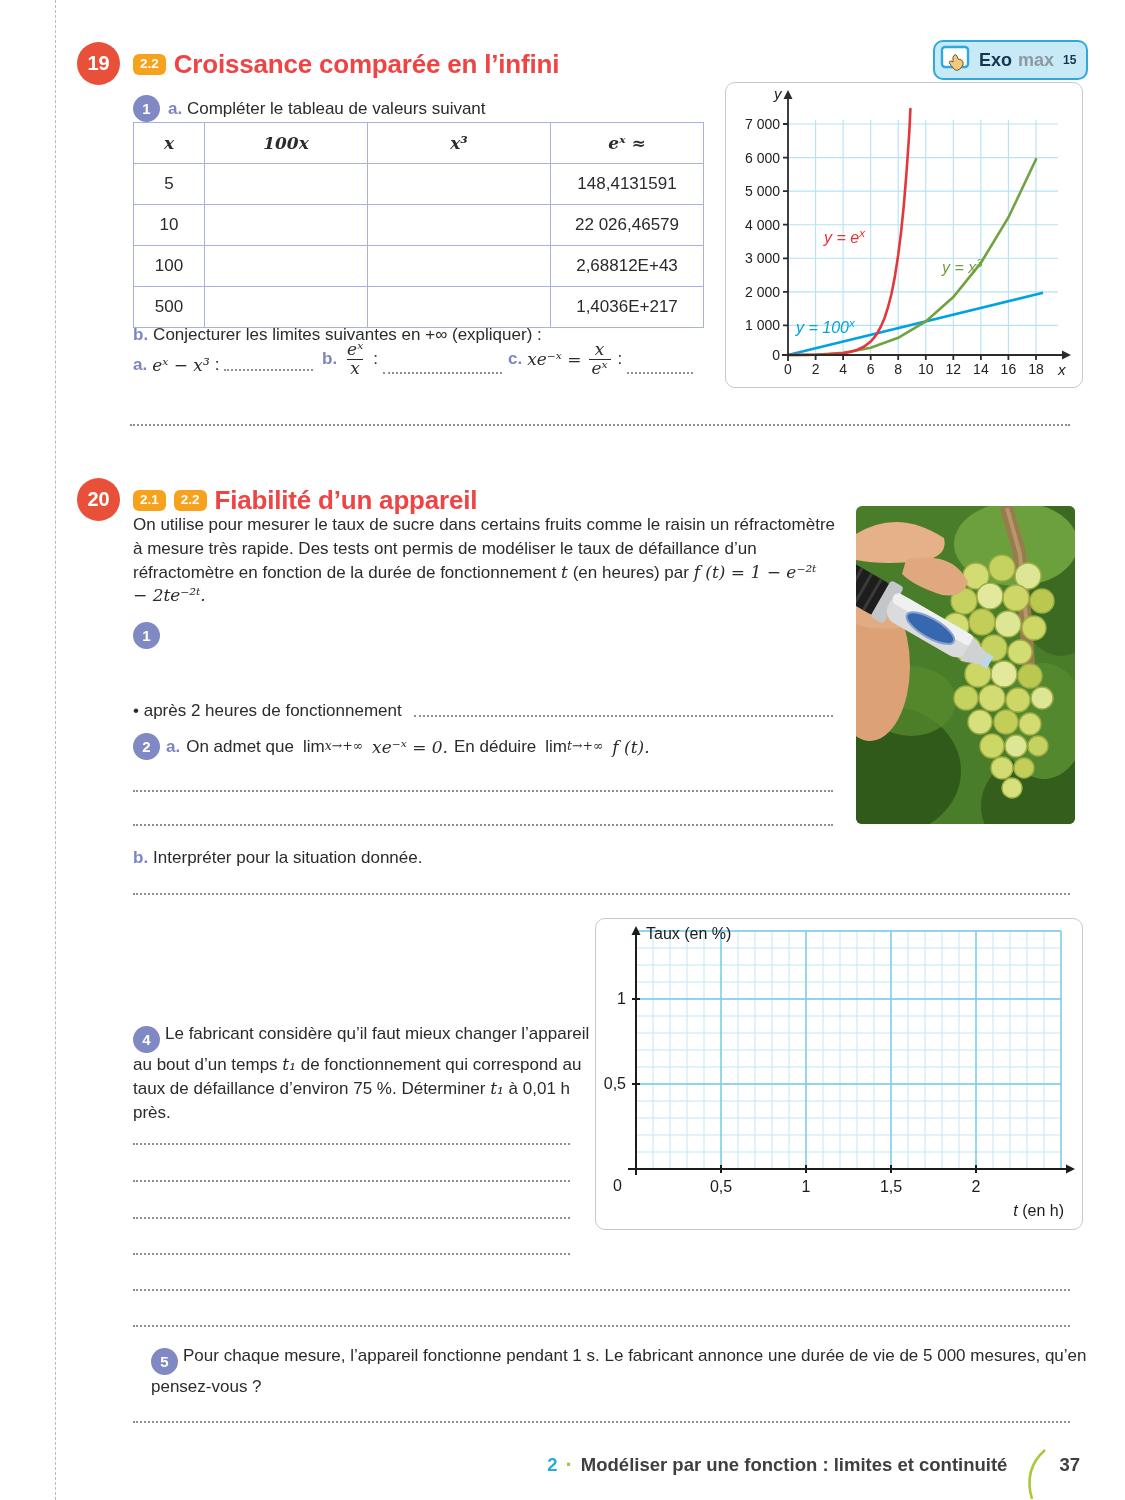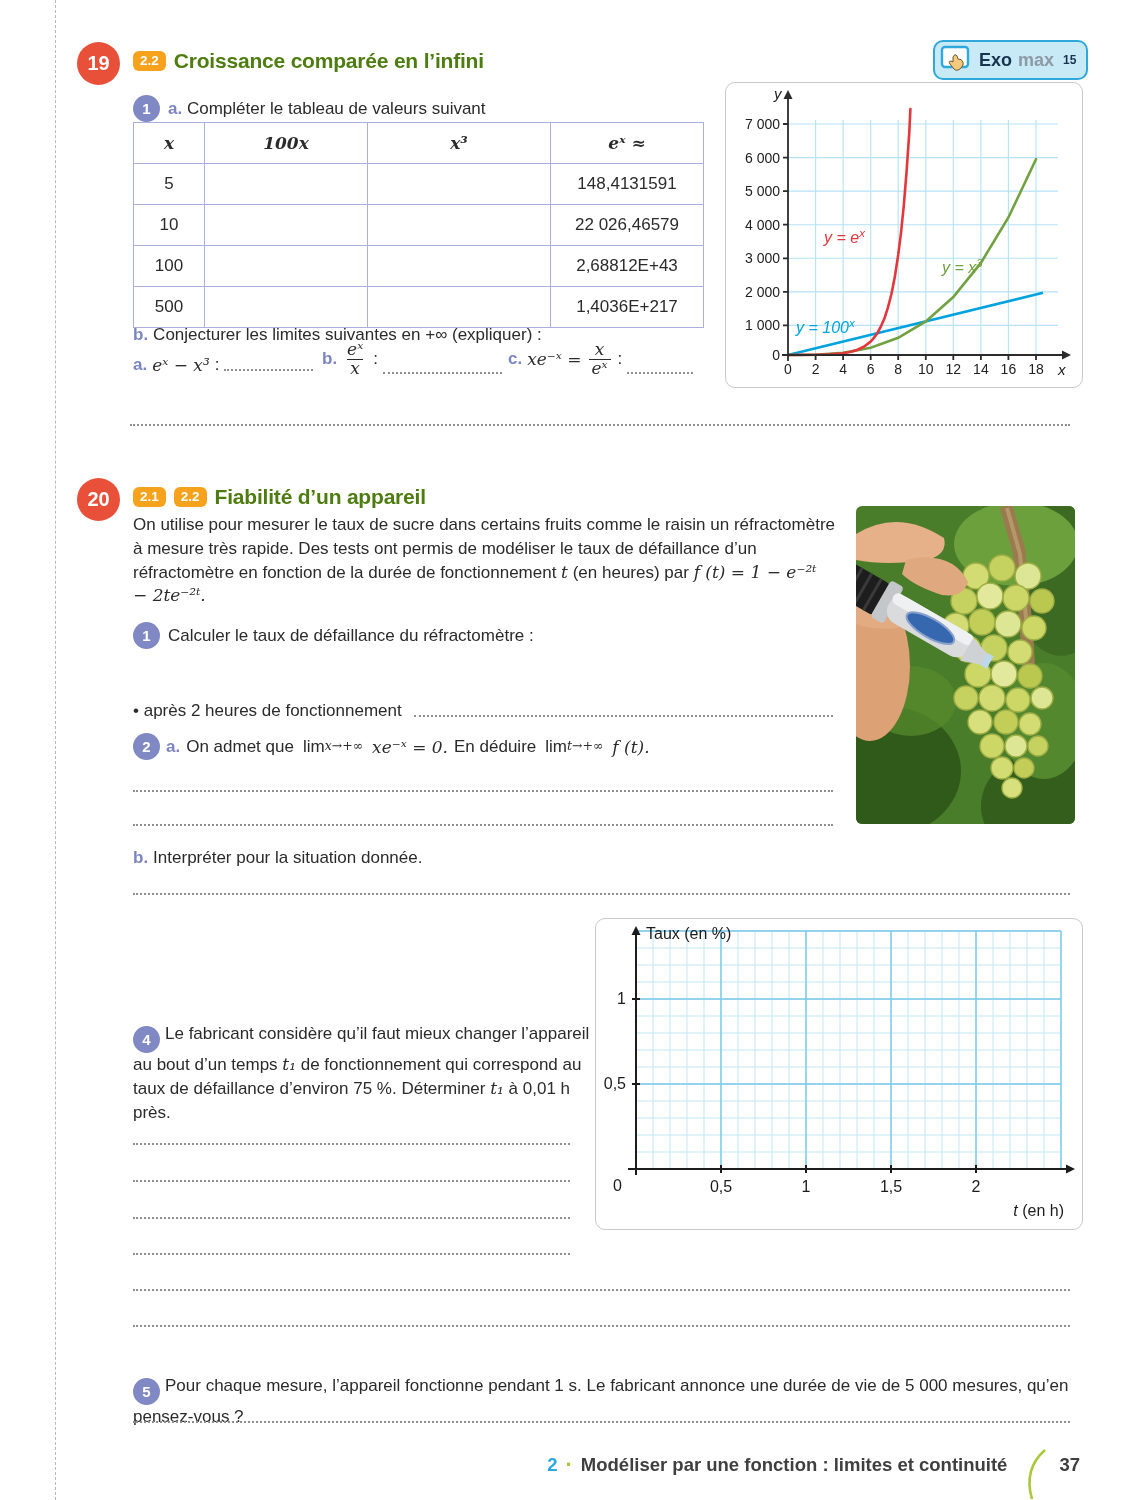--- a/index.html
+++ b/index.html
@@ -6,21 +6,21 @@
   .page{position:relative;width:1125px;height:1500px;background:#ffffff;
         font-family:"Liberation Sans","DejaVu Sans",sans-serif;color:#2b2b2b;
         font-size:17px;overflow:hidden;margin:0 auto;}
   .cutline{position:absolute;left:55px;top:0;height:1500px;border-left:1.5px dashed #b9b9b9;}
 
   
   .exbadge{position:absolute;width:43px;height:43px;border-radius:50%;background:#e8503a;
            color:#fff;font-weight:bold;font-size:20px;display:flex;align-items:center;justify-content:center;}
   .tag{display:inline-flex;align-items:center;background:#f6a21c;color:#fff;font-weight:bold;
        font-size:13.5px;padding:2px 7px;border-radius:6px;line-height:1.25;}
-  .extitle{font-size:21px;font-weight:bold;color:#4d7c0f;letter-spacing:-.2px;}
+  .extitle{font-size:26px;font-weight:bold;color:#ef4444;letter-spacing:-.2px;}
   .hrow{position:absolute;display:flex;align-items:center;gap:8px;justify-content:flex-end;}
   .step{width:27px;height:27px;border-radius:50%;background:#8089c4;color:#fff;font-weight:bold;
         font-size:15px;display:inline-flex;align-items:center;justify-content:center;flex:none;}
   .ltr{color:#7c85c1;font-weight:bold;}
   .math{font-family:"DejaVu Serif","Liberation Serif",serif;font-style:italic;}
   .dotline{position:absolute;height:0;border-bottom:2.2px dotted #8f8f8f;}
   .fill{border-bottom:2.2px dotted #8f8f8f;height:0;align-self:flex-end;margin-bottom:4px;}
   .flow{position:absolute;line-height:1.4;}
 
   
@@ -281,21 +281,20 @@
         <rect x="28" y="99" width="92" height="12" rx="6" fill="#eef0f1"></rect>
         <ellipse cx="76" cy="114" rx="27" ry="9.5" fill="#3668b0" stroke="#8aa0cc" stroke-width="2"></ellipse>
         <polygon points="118,101 142,109 142,119 118,127" fill="#cfd2d4"></polygon>
         <rect x="138" y="107" width="7" height="14" fill="#bcd8ea"></rect>
       </g>
     </svg>
   </div>
 
   <div class="hrow" style="left:133px;top:622px;">
     <span class="step">1</span>
-    <span>Calculer le taux de défaillance du réfractomètre :</span>
   </div>
 
   <div class="hrow" style="left:133px;top:701px;width:700px;gap:12px;">
     <span>• après 2 heures de fonctionnement</span>
     <span class="fill" style="flex:1"></span>
   </div>
 
   <div class="hrow" style="left:133px;top:733px;gap:6px;">
     <span class="step">2</span>
     <span class="ltr">a.</span>
@@ -366,21 +365,21 @@
     </svg>
   </div>
 
   <div class="dotline" style="left:133px;top:1143px;width:437px;"></div>
   <div class="dotline" style="left:133px;top:1180px;width:437px;"></div>
   <div class="dotline" style="left:133px;top:1217px;width:437px;"></div>
   <div class="dotline" style="left:133px;top:1253px;width:437px;"></div>
   <div class="dotline" style="left:133px;top:1289px;width:937px;"></div>
   <div class="dotline" style="left:133px;top:1325px;width:937px;"></div>
 
-  <div class="flow" style="left:133px;top:1344px;width:945px;margin-top:30px;">
+  <div class="flow" style="left:151px;top:1344px;width:945px;">
     <span class="step" style="vertical-align:-6px;margin-right:5px;">5</span><span>Pour chaque mesure, l’appareil fonctionne pendant 1 s. Le fabricant annonce une durée de vie de 5 000 mesures, qu’en pensez-vous ?</span>
   </div>
 
   <div class="dotline" style="left:133px;top:1421px;width:937px;"></div>
 
   <div class="footer">
     <span class="num">2</span>
     <span class="dot">·</span>
     <span>Modéliser par une fonction : limites et continuité</span>
     <svg width="26" height="52" viewBox="0 0 26 52" style="margin:0 0 -18px 6px;">

